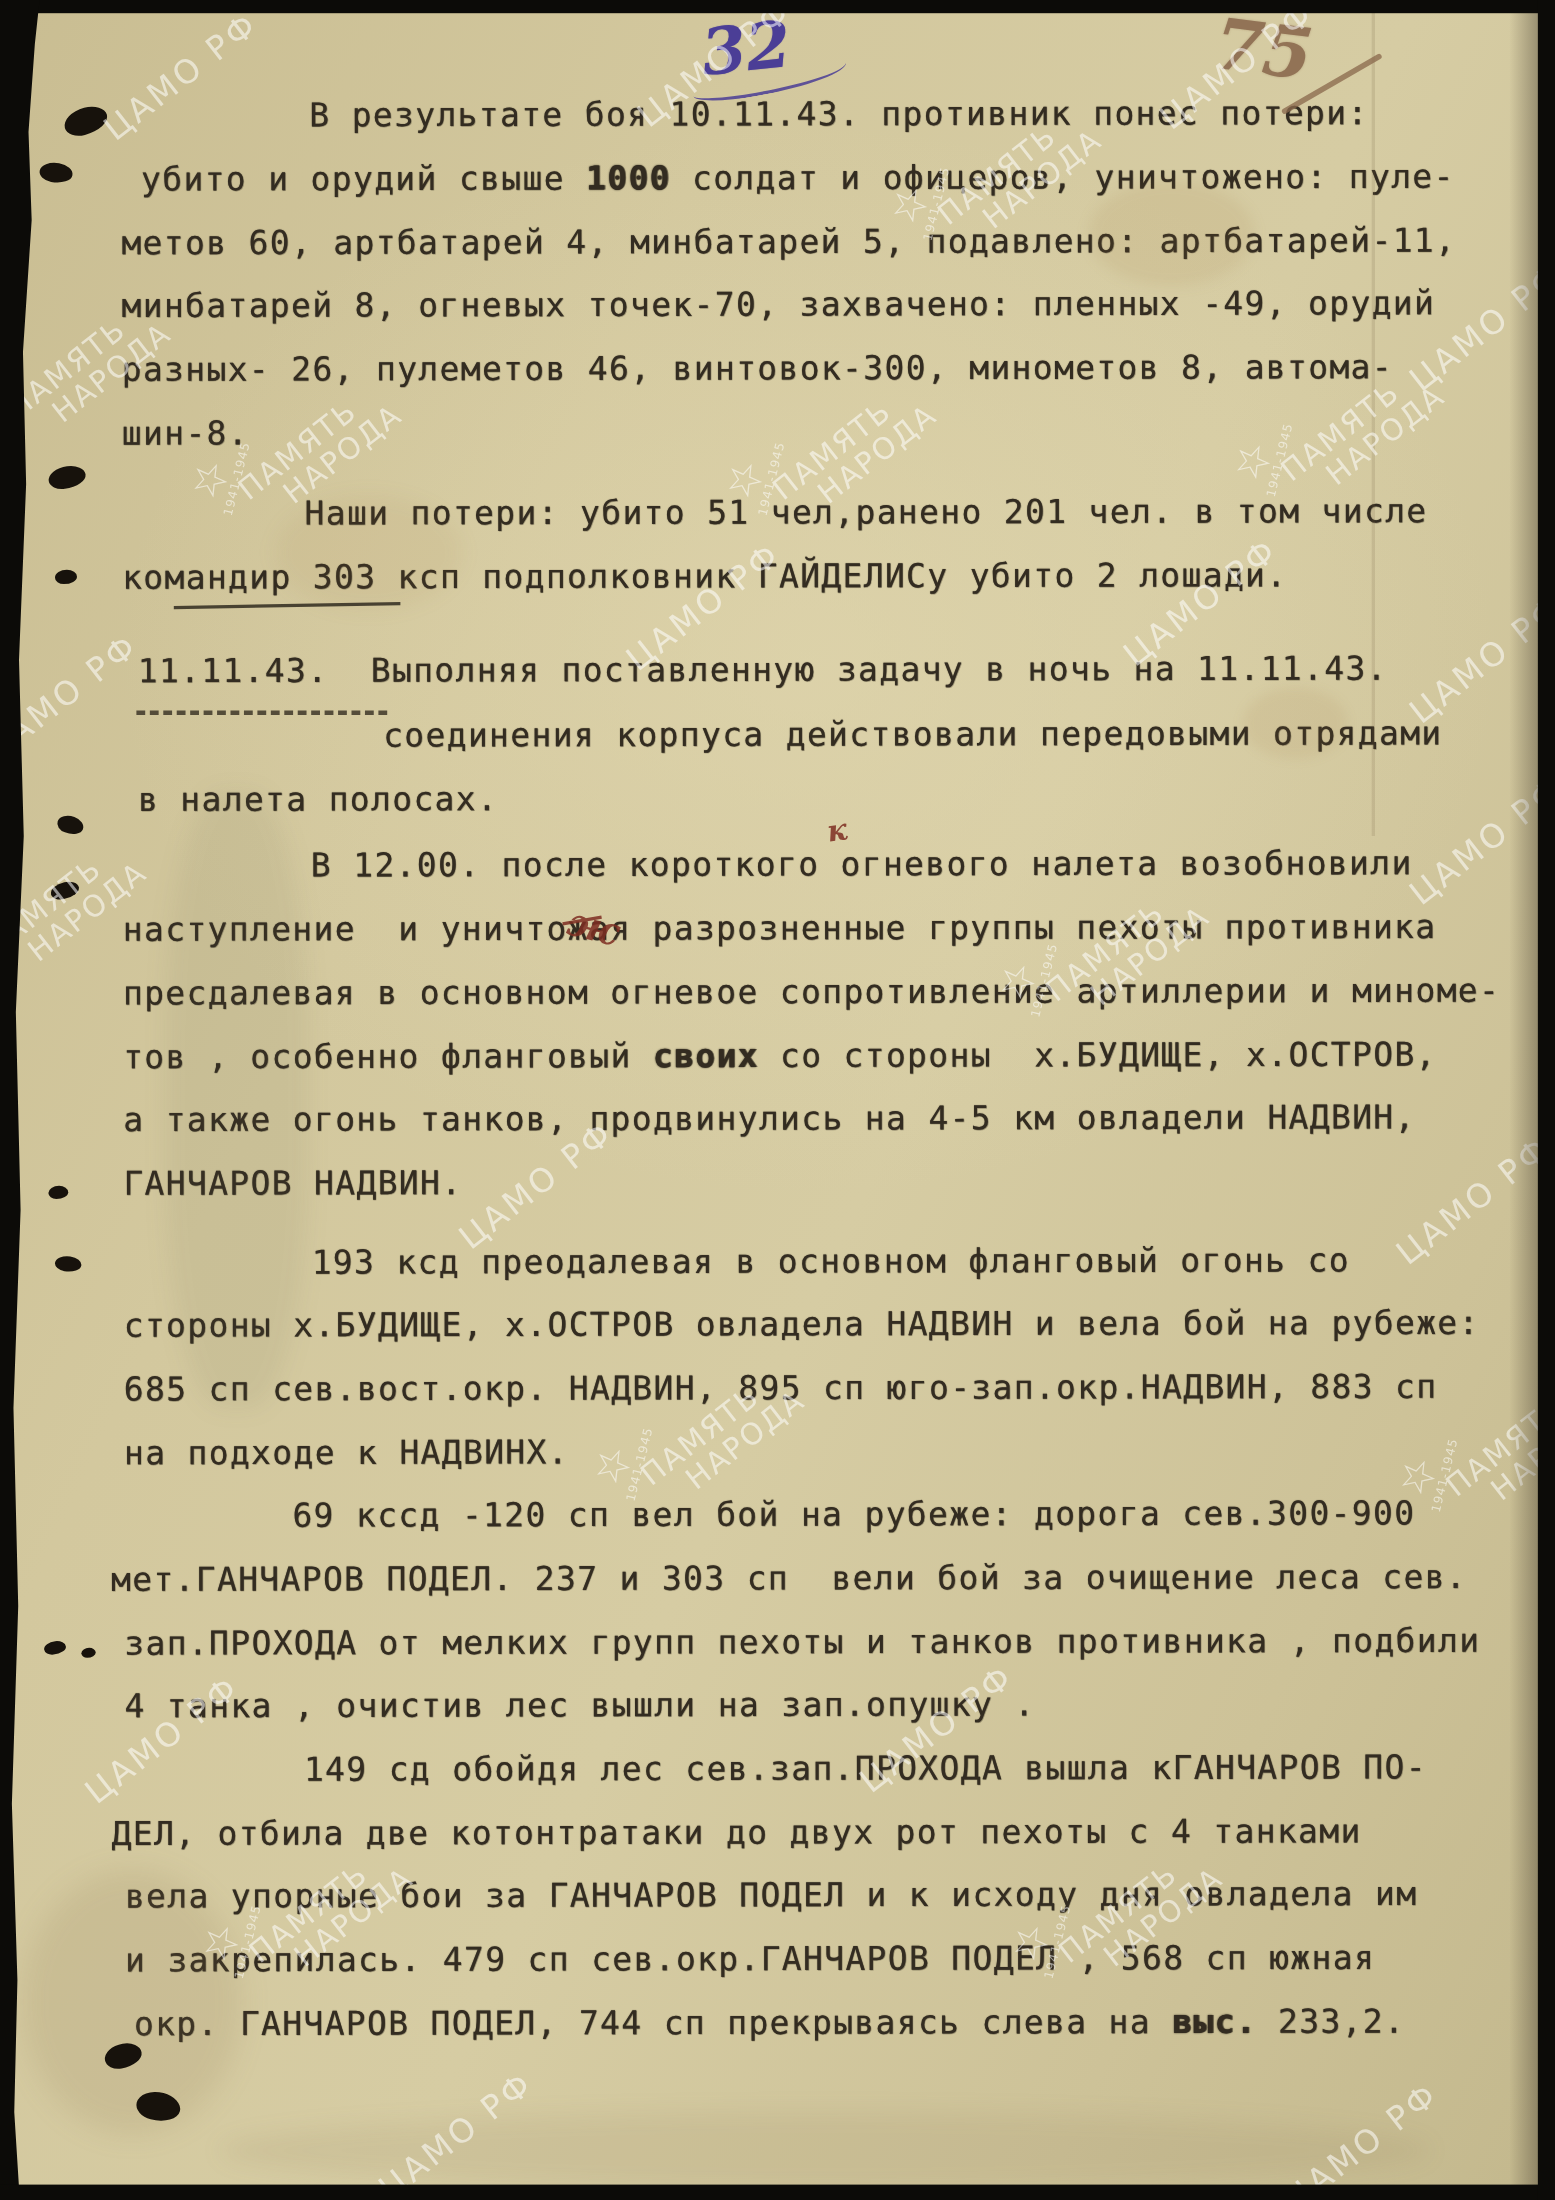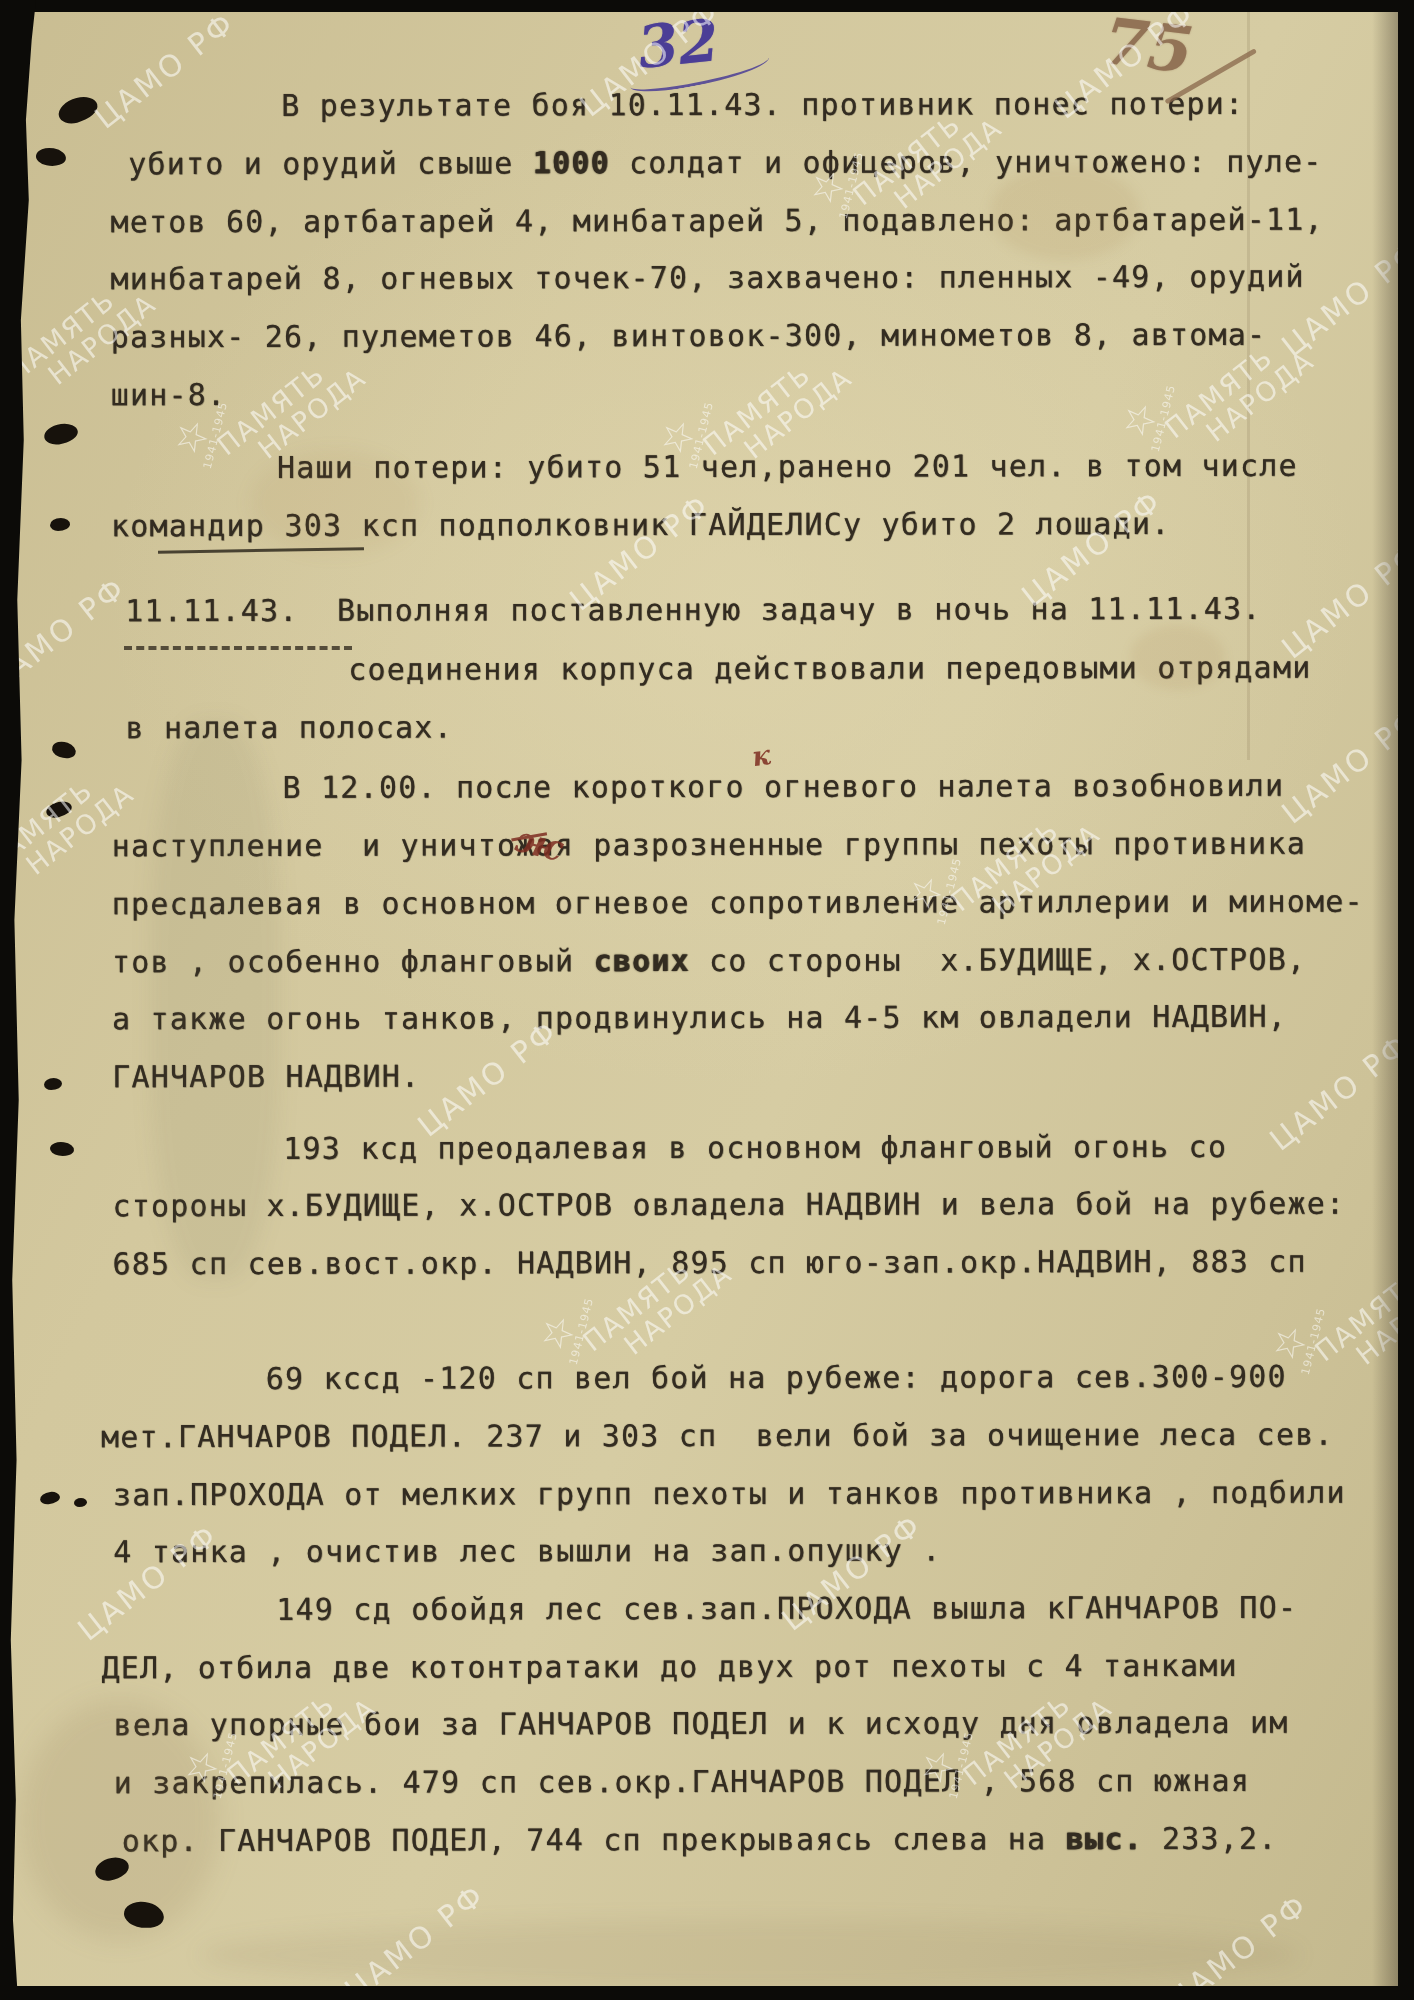--- a/index.html
+++ b/index.html
@@ -100,20 +100,21 @@
       <div class="line" style="left: 126px; top: 712px;"><span>в налета полосах.</span></div>
       <div class="line" style="left: 283px; top: 772px;"><span>В 12.00. после короткого огневого налета возобновили</span></div>
       <div class="line" style="left: 112px; top: 830px;"><span>наступление  и уничтожая разрозненные группы пехоты противника</span></div>
       <div class="line" style="left: 112px; top: 888px;"><span>пресдалевая в основном огневое сопротивление артиллерии и миноме-</span></div>
       <div class="line" style="left: 112px; top: 946px;"><span>тов , особенно фланговый </span><b>своих</b><span> со стороны  х.БУДИЩЕ, х.ОСТРОВ,</span></div>
       <div class="line" style="left: 112px; top: 1003px;"><span>а также огонь танков, продвинулись на 4-5 км овладели НАДВИН,</span></div>
       <div class="line" style="left: 112px; top: 1061px;"><span>ГАНЧАРОВ НАДВИН.</span></div>
       <div class="line" style="left: 283px; top: 1133px;"><span>193 ксд преодалевая в основном фланговый огонь со</span></div>
       <div class="line" style="left: 112px; top: 1190px;"><span>стороны х.БУДИЩЕ, х.ОСТРОВ овладела НАДВИН и вела бой на рубеже:</span></div>
       <div class="line" style="left: 112px; top: 1248px;"><span>685 сп сев.вост.окр. НАДВИН, 895 сп юго-зап.окр.НАДВИН, 883 сп</span></div>
+      <div class="line" style="left: 112px; top: 1306px;"><span>на подходе к НАДВИНХ.</span></div>
       <div class="line" style="left: 265px; top: 1363px;"><span>69 кссд -120 сп вел бой на рубеже: дорога сев.300-900</span></div>
       <div class="line" style="left: 100px; top: 1421px;"><span>мет.ГАНЧАРОВ ПОДЕЛ. 237 и 303 сп  вели бой за очищение леса сев.</span></div>
       <div class="line" style="left: 112px; top: 1479px;"><span>зап.ПРОХОДА от мелких групп пехоты и танков противника , подбили</span></div>
       <div class="line" style="left: 112px; top: 1536px;"><span>4 танка , очистив лес вышли на зап.опушку .</span></div>
       <div class="line" style="left: 275px; top: 1594px;"><span>149 сд обойдя лес сев.зап.ПРОХОДА вышла кГАНЧАРОВ ПО-</span></div>
       <div class="line" style="left: 100px; top: 1652px;"><span>ДЕЛ, отбила две котонтратаки до двух рот пехоты с 4 танками</span></div>
       <div class="line" style="left: 112px; top: 1709px;"><span>вела упорные бои за ГАНЧАРОВ ПОДЕЛ и к исходу дня овладела им</span></div>
       <div class="line" style="left: 112px; top: 1767px;"><span>и закрепилась. 479 сп сев.окр.ГАНЧАРОВ ПОДЕЛ , 568 сп южная</span></div>
       <div class="line" style="left: 120px; top: 1825px;"><span>окр. ГАНЧАРОВ ПОДЕЛ, 744 сп прекрываясь слева на </span><b>выс.</b><span> 233,2.</span></div>
     </div>

